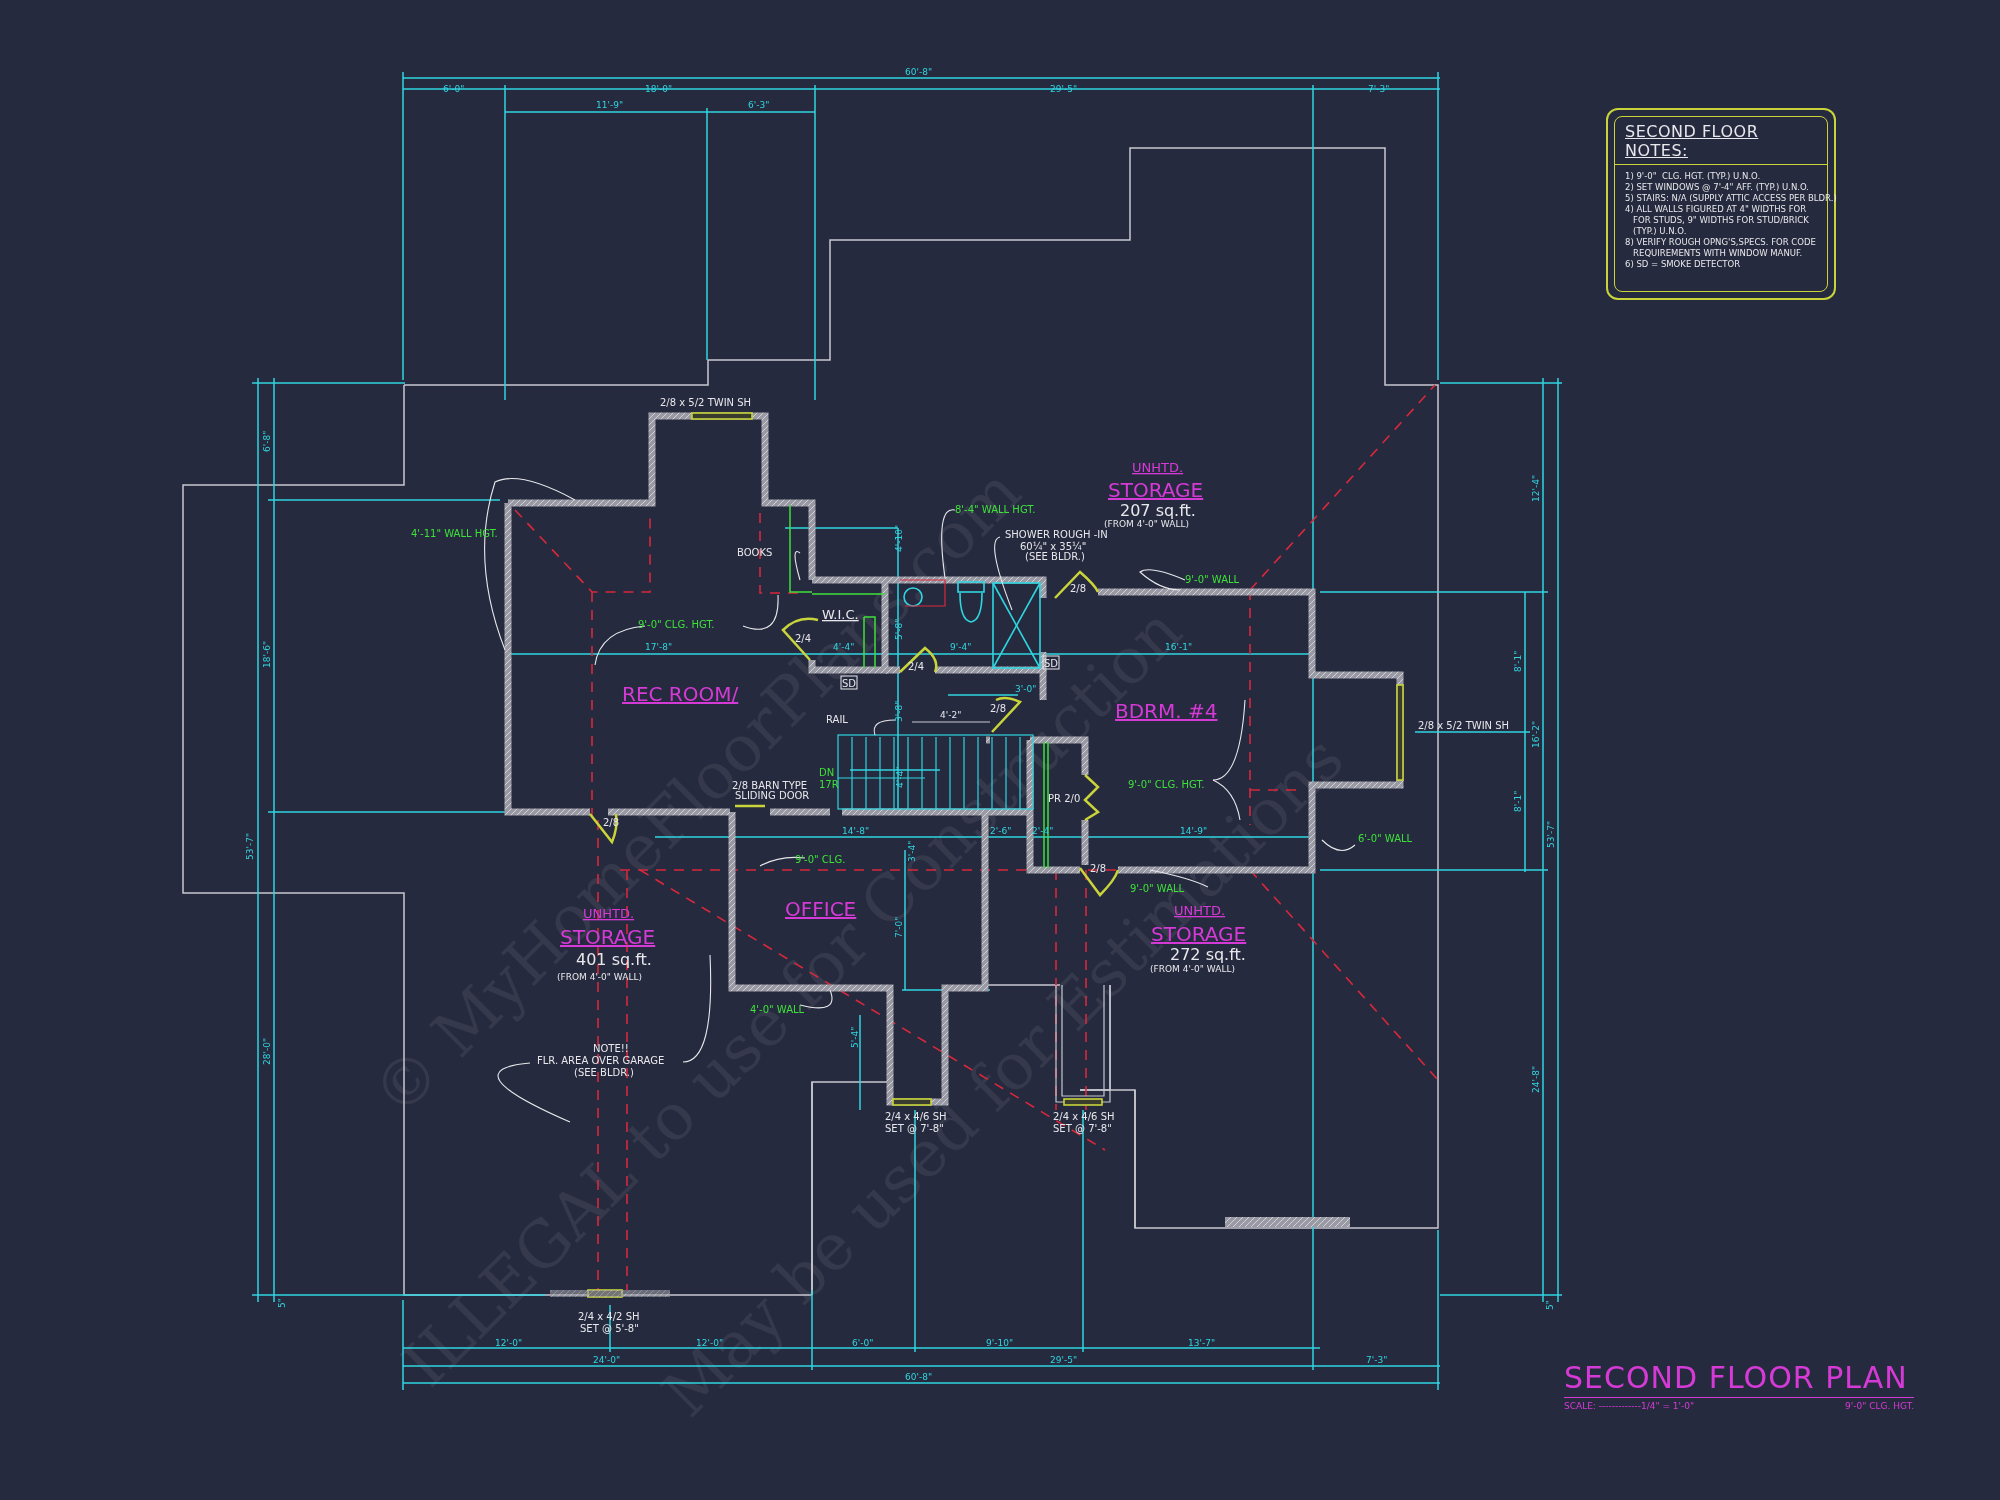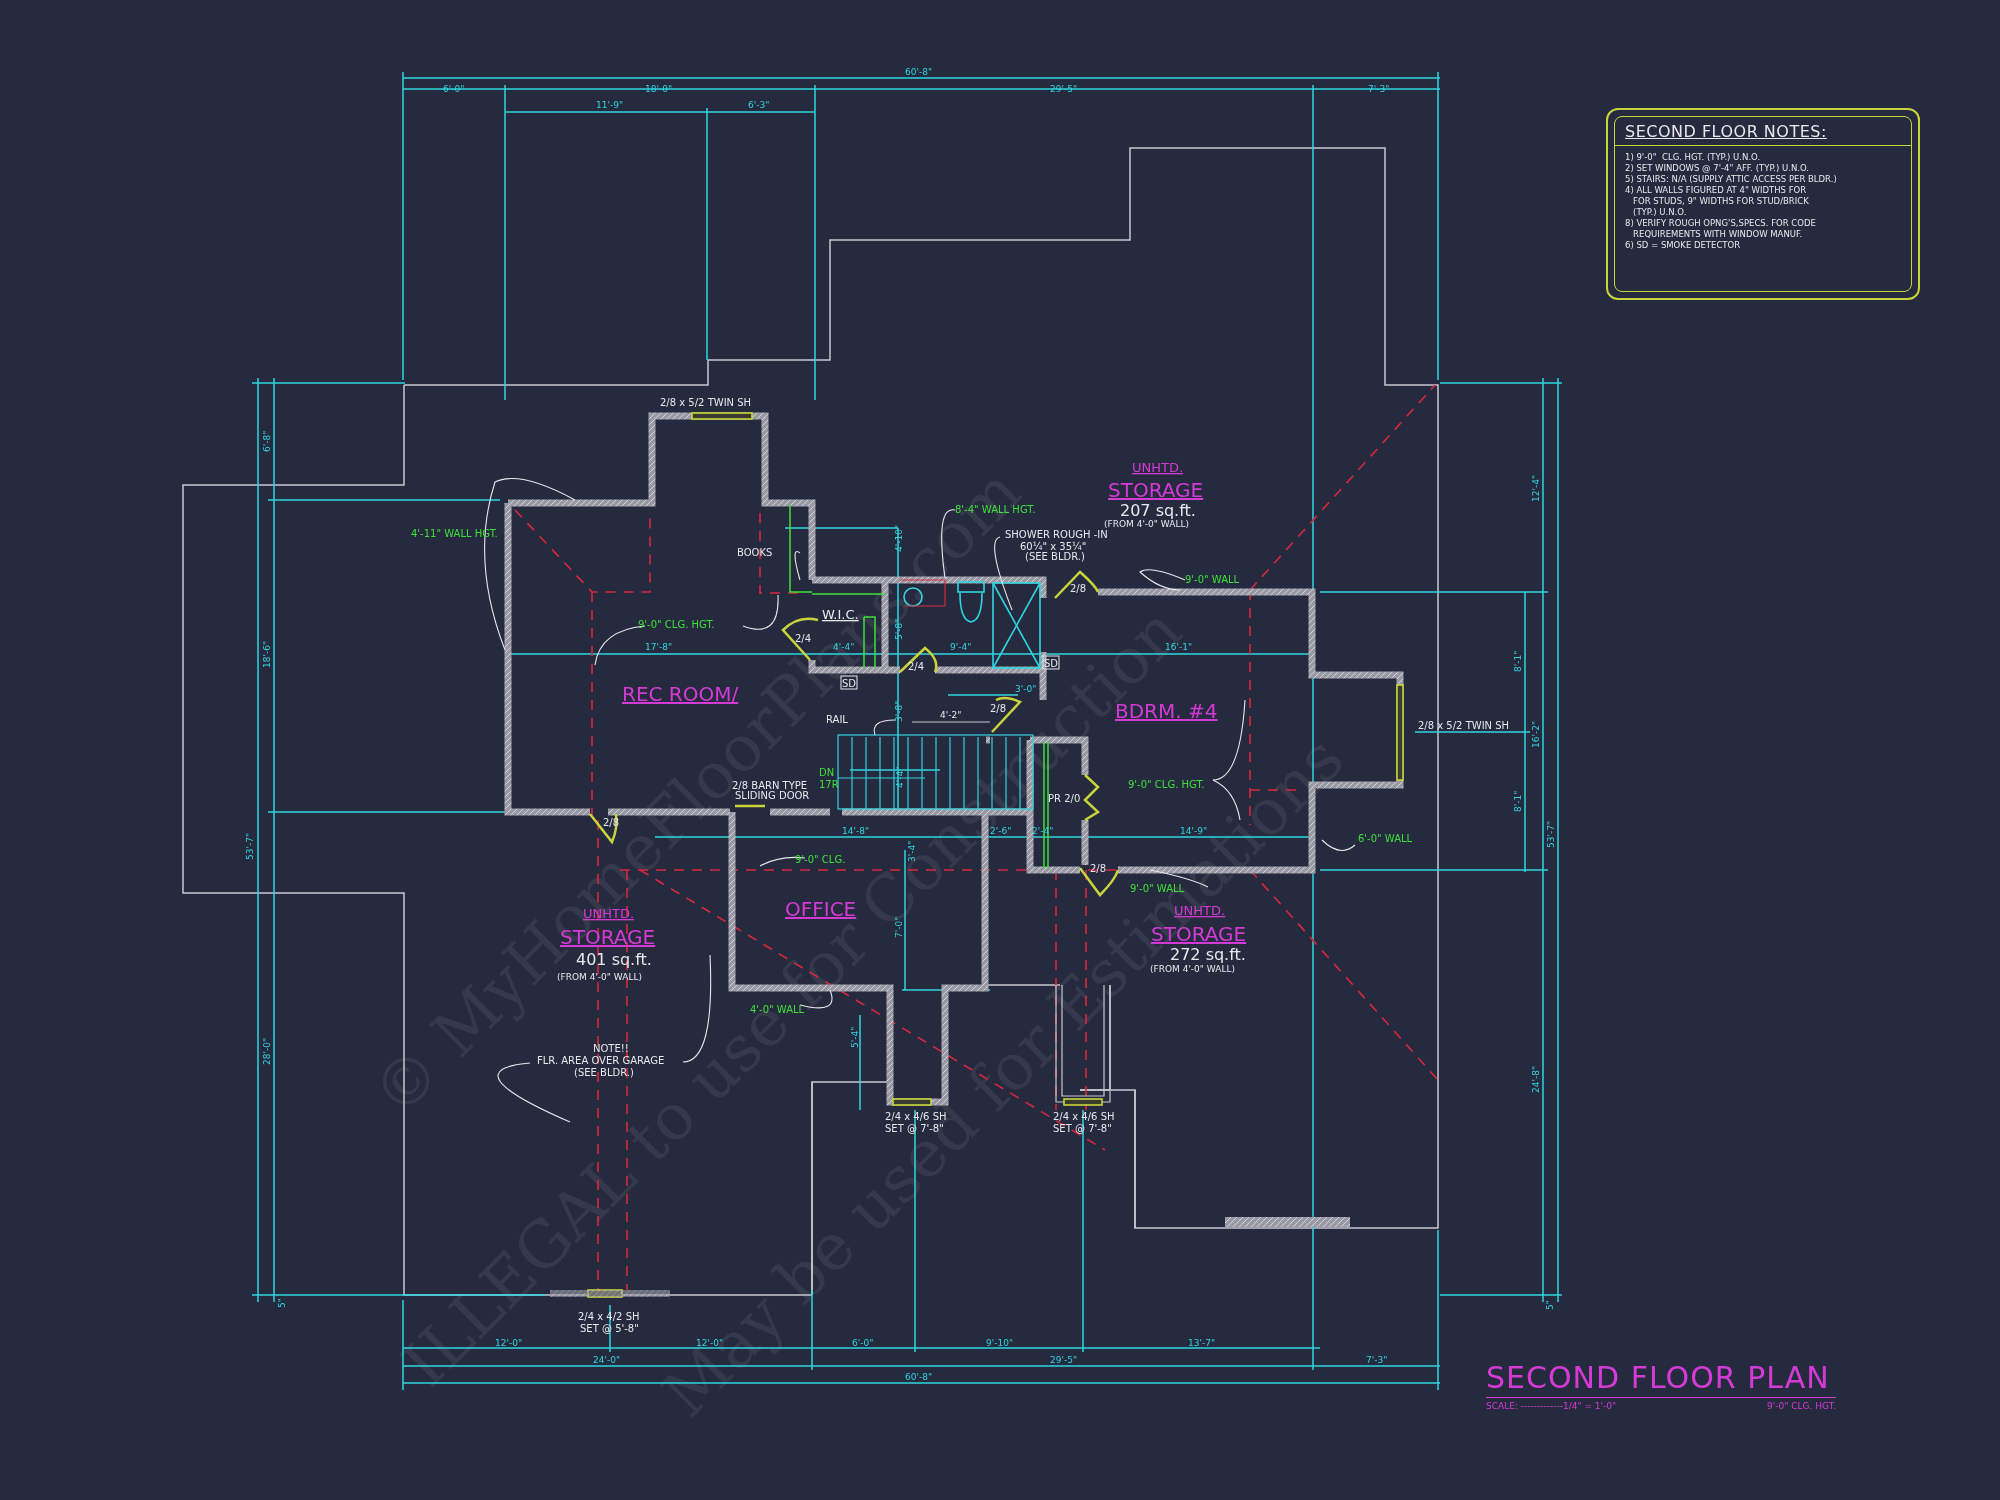--- a/index.html
+++ b/index.html
@@ -7,36 +7,36 @@
   svg { position:absolute; left:0; top:0; }
   .dim { font-family:"DejaVu Sans", sans-serif; font-size:9px; fill:#2fd6e0; }
   .lbl { font-family:"DejaVu Sans", sans-serif; font-size:10px; fill:#e8e8ec; }
   .grn { font-family:"DejaVu Sans", sans-serif; font-size:10px; fill:#3ee03a; }
   .room { font-family:"DejaVu Sans", sans-serif; font-size:20px; fill:#d63ad6; text-decoration:underline; }
   .sub { font-family:"DejaVu Sans", sans-serif; font-size:13px; fill:#d63ad6; text-decoration:underline; }
   .area { font-family:"DejaVu Sans", sans-serif; font-size:16px; fill:#e8e8ec; }
   .note { font-family:"DejaVu Sans", sans-serif; font-size:9px; fill:#e8e8ec; }
   .wm { font-family:"DejaVu Serif", serif; font-size:64px; fill:rgba(255,255,255,0.07); }
   .notes-box {
-    position:absolute; left:1606px; top:108px; width:314px; height:192px;
+    position:absolute; left:1606px; top:108px; width:230px; height:192px;
     border:2px solid #c8d43a; border-radius:12px; box-sizing:border-box;
   }
   .notes-inner {
     position:absolute; left:6px; top:6px; right:6px; bottom:6px;
     border:1.5px solid #c8d43a; border-radius:8px;
   }
   .notes-title {
     font-family:"DejaVu Sans", sans-serif; font-size:16px; color:#e8e8ec;
     text-decoration:underline; padding:5px 10px 4px 10px;
     border-bottom:1.5px solid #c8d43a; letter-spacing:0.5px;
   }
   .notes-list { list-style:none; margin:0; padding:6px 10px; }
   .notes-list li { font-family:"DejaVu Sans", sans-serif; font-size:8.5px; color:#e8e8ec; line-height:11px; white-space:pre; }
   .notes-list li.gap { margin-top:0; }
-  .title-block { position:absolute; left:1486px; top:1360px; width:350px; }
+  .title-block { position:absolute; left:1564px; top:1360px; width:350px; }
   .plan-title { font-family:"DejaVu Sans", sans-serif; font-size:30px; color:#d63ad6; letter-spacing:1px; border-bottom:1.5px solid #d63ad6; padding-bottom:2px; white-space:nowrap; }
   .plan-sub { display:flex; justify-content:space-between; font-family:"DejaVu Sans", sans-serif; font-size:9px; color:#d63ad6; padding-top:3px; }
 </style>
 </head>
 <body>
 
 <svg width="2000" height="1500" viewBox="0 0 2000 1500" xmlns="http://www.w3.org/2000/svg">
   <defs>
     <pattern id="hatch" width="6" height="6" patternUnits="userSpaceOnUse">
       <rect width="6" height="6" fill="#9a9aa4"></rect>

